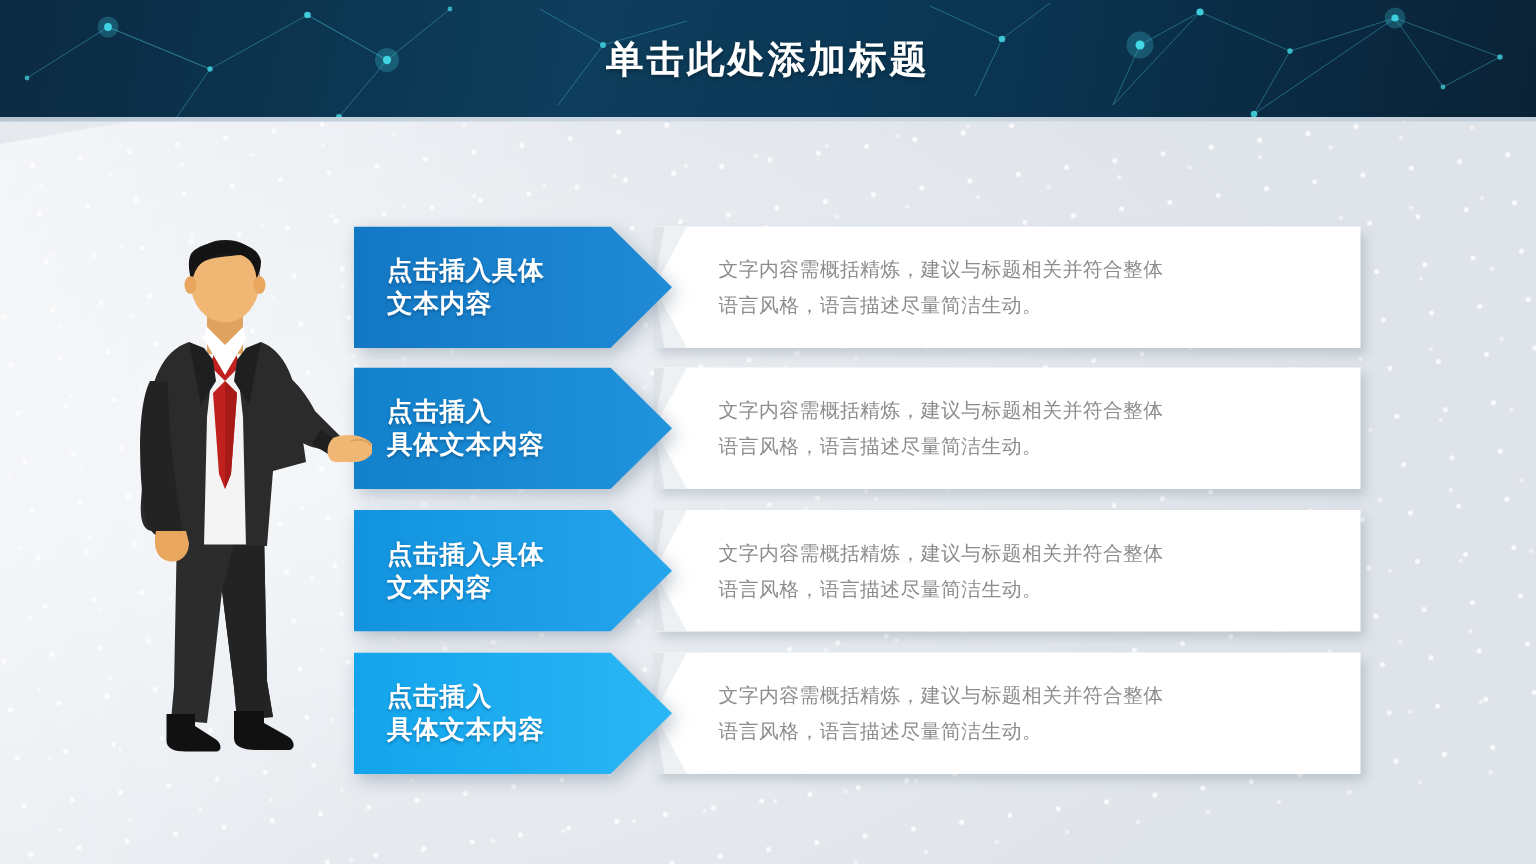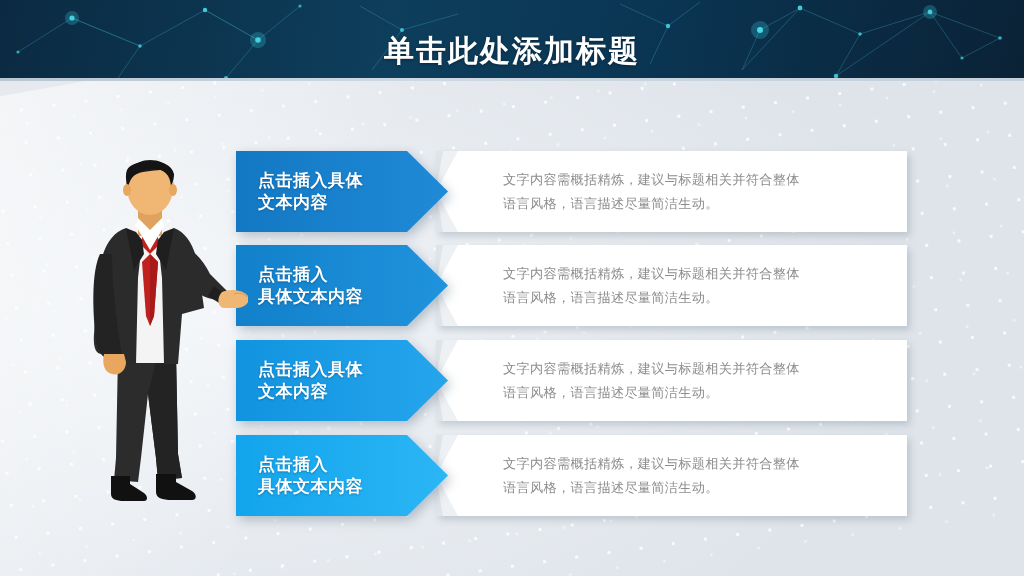--- a/index.html
+++ b/index.html
@@ -56,27 +56,27 @@
   }
   .header-line {
     position: absolute;
     left: 0; top: 78px;
     width: 1024px; height: 3px;
     background: linear-gradient(90deg, #b8c6d2, #cdd8e2 40%, #c3cfda 100%);
   }
   .header-net { position: absolute; left: 0; top: 0; width: 1024px; height: 78px; }
   .title {
     position: absolute;
-    left: 0; top: 12px;
+    left: 0; top: 0;
     width: 1024px; height: 78px;
     display: flex;
     align-items: center;
     justify-content: center;
     color: #ffffff;
-    font-size: 30px;
+    font-size: 25px;
     font-weight: bold;
     letter-spacing: 2px;
     text-shadow: 0 1px 3px rgba(0,0,0,0.35);
     z-index: 4;
   }
 
   
   .rows {
     position: absolute;
     left: 0; top: 0;
@@ -132,21 +132,20 @@
     width: 410px; height: 81px;
     display: flex;
     flex-direction: column;
     justify-content: center;
     z-index: 4;
     color: #8c8c8c;
     font-size: 13.2px;
     line-height: 24px;
     letter-spacing: 0.3px;
     pointer-events: none;
-    margin-left: 24px;
   }
 
   
   .person {
     position: absolute;
     left: 78px; top: 158px;
     width: 170px; height: 345px;
     z-index: 5;
   }
 </style>

